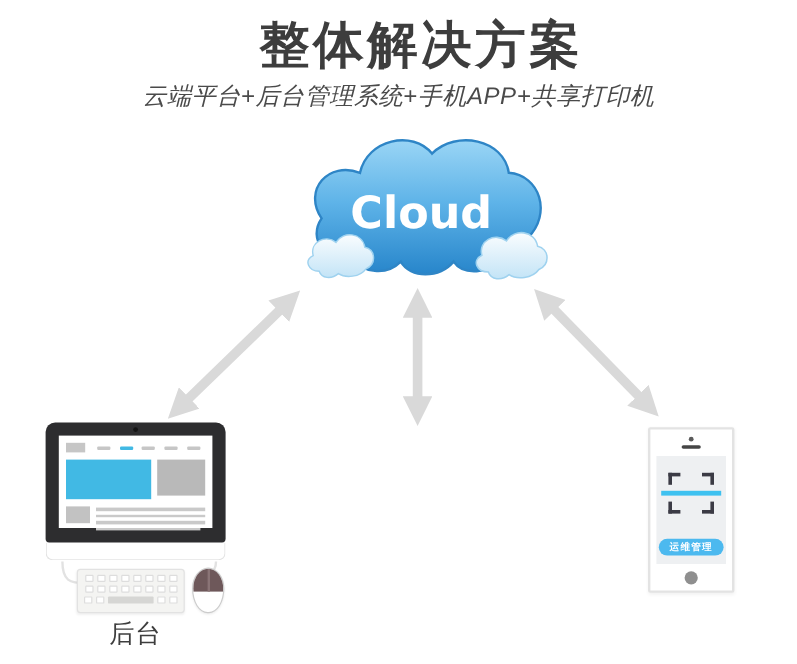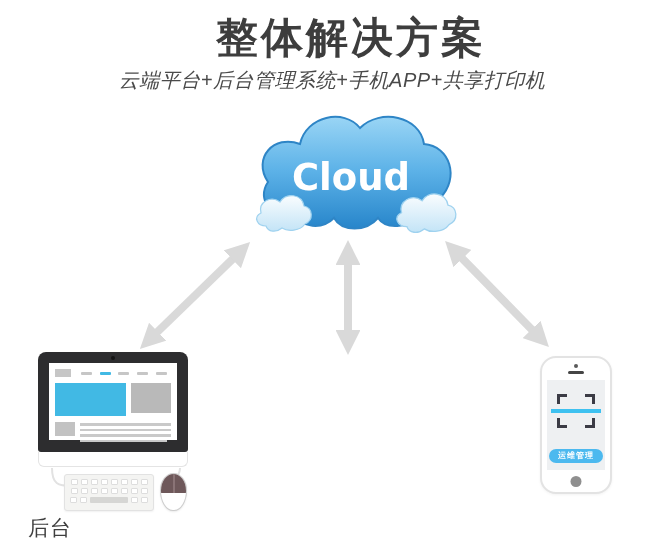--- a/index.html
+++ b/index.html
@@ -24,21 +24,21 @@
   .cloud-caption {
     position: absolute; left: 450px; top: 171px;
     font-size: 23px; color: #4c4c4c; letter-spacing: 2px;
   }
   
   .arrows { position: absolute; left: 0; top: 0; width: 664px; height: 553px; z-index: 1; pointer-events: none; }
   
   .node { position: absolute; z-index: 2; }
   .node-label {
     position: absolute; top: 162px; left: 0; width: 100%;
-    font-size: 21px; color: #3e3e3e; letter-spacing: 1px;
+    text-align: center; font-size: 21px; color: #3e3e3e; letter-spacing: 1px;
   }
   
   .node-backend { left: 28px; top: 352px; width: 170px; height: 195px; }
   .pc { position: absolute; left: 10px; top: 0; width: 150px; }
   .monitor {
     position: relative; width: 150px; height: 100px;
     background: #2d2d2f; border-radius: 8px 8px 3px 3px;
   }
   .cam-dot { position: absolute; top: 4px; left: 50%; transform: translateX(-50%);
     width: 4px; height: 4px; border-radius: 50%; background: #141414; }
@@ -107,21 +107,21 @@
     background: #6ec1ec; border-radius: 2px; }
   .k-door { position: absolute; left: 6px; top: 30px; width: 38px; height: 38px;
     border: 1px solid #e4e4e2; border-radius: 2px; }
   .k-handle { position: absolute; right: 5px; top: 32px; width: 3px; height: 20px; background: #50555a; }
   .k-base { position: absolute; left: 9px; top: 138px; width: 73px; height: 20px;
     background: #52b0e4; clip-path: polygon(0 0, 72% 12%, 100% 0, 100% 86%, 72% 100%, 0 86%); }
   
   .node-mobile { left: 518px; top: 352px; width: 118px; height: 195px; }
   .phone {
     position: absolute; left: 22px; top: 4px; width: 72px; height: 138px;
-    background: #fff; border: 2px solid #e3e3e3; border-radius: 16px;
+    background: #fff; border: 2px solid #e3e3e3; border-radius: 2px;
     box-shadow: 0 1px 3px rgba(0,0,0,.05);
   }
   .ph-dot { position: absolute; top: 6px; left: 50%; transform: translateX(-50%);
     width: 4px; height: 4px; border-radius: 50%; background: #5a5a5a; }
   .ph-speaker { position: absolute; top: 13px; left: 50%; transform: translateX(-50%);
     width: 16px; height: 3px; border-radius: 2px; background: #454545; }
   .ph-screen { position: absolute; left: 5px; right: 5px; top: 22px; bottom: 22px; background: #eef0f2; }
   .scan-frame { position: absolute; left: 50%; top: 14px; transform: translateX(-50%);
     width: 38px; height: 34px; }
   .corner { position: absolute; width: 10px; height: 10px; border: 0 solid #3b3b45; }

